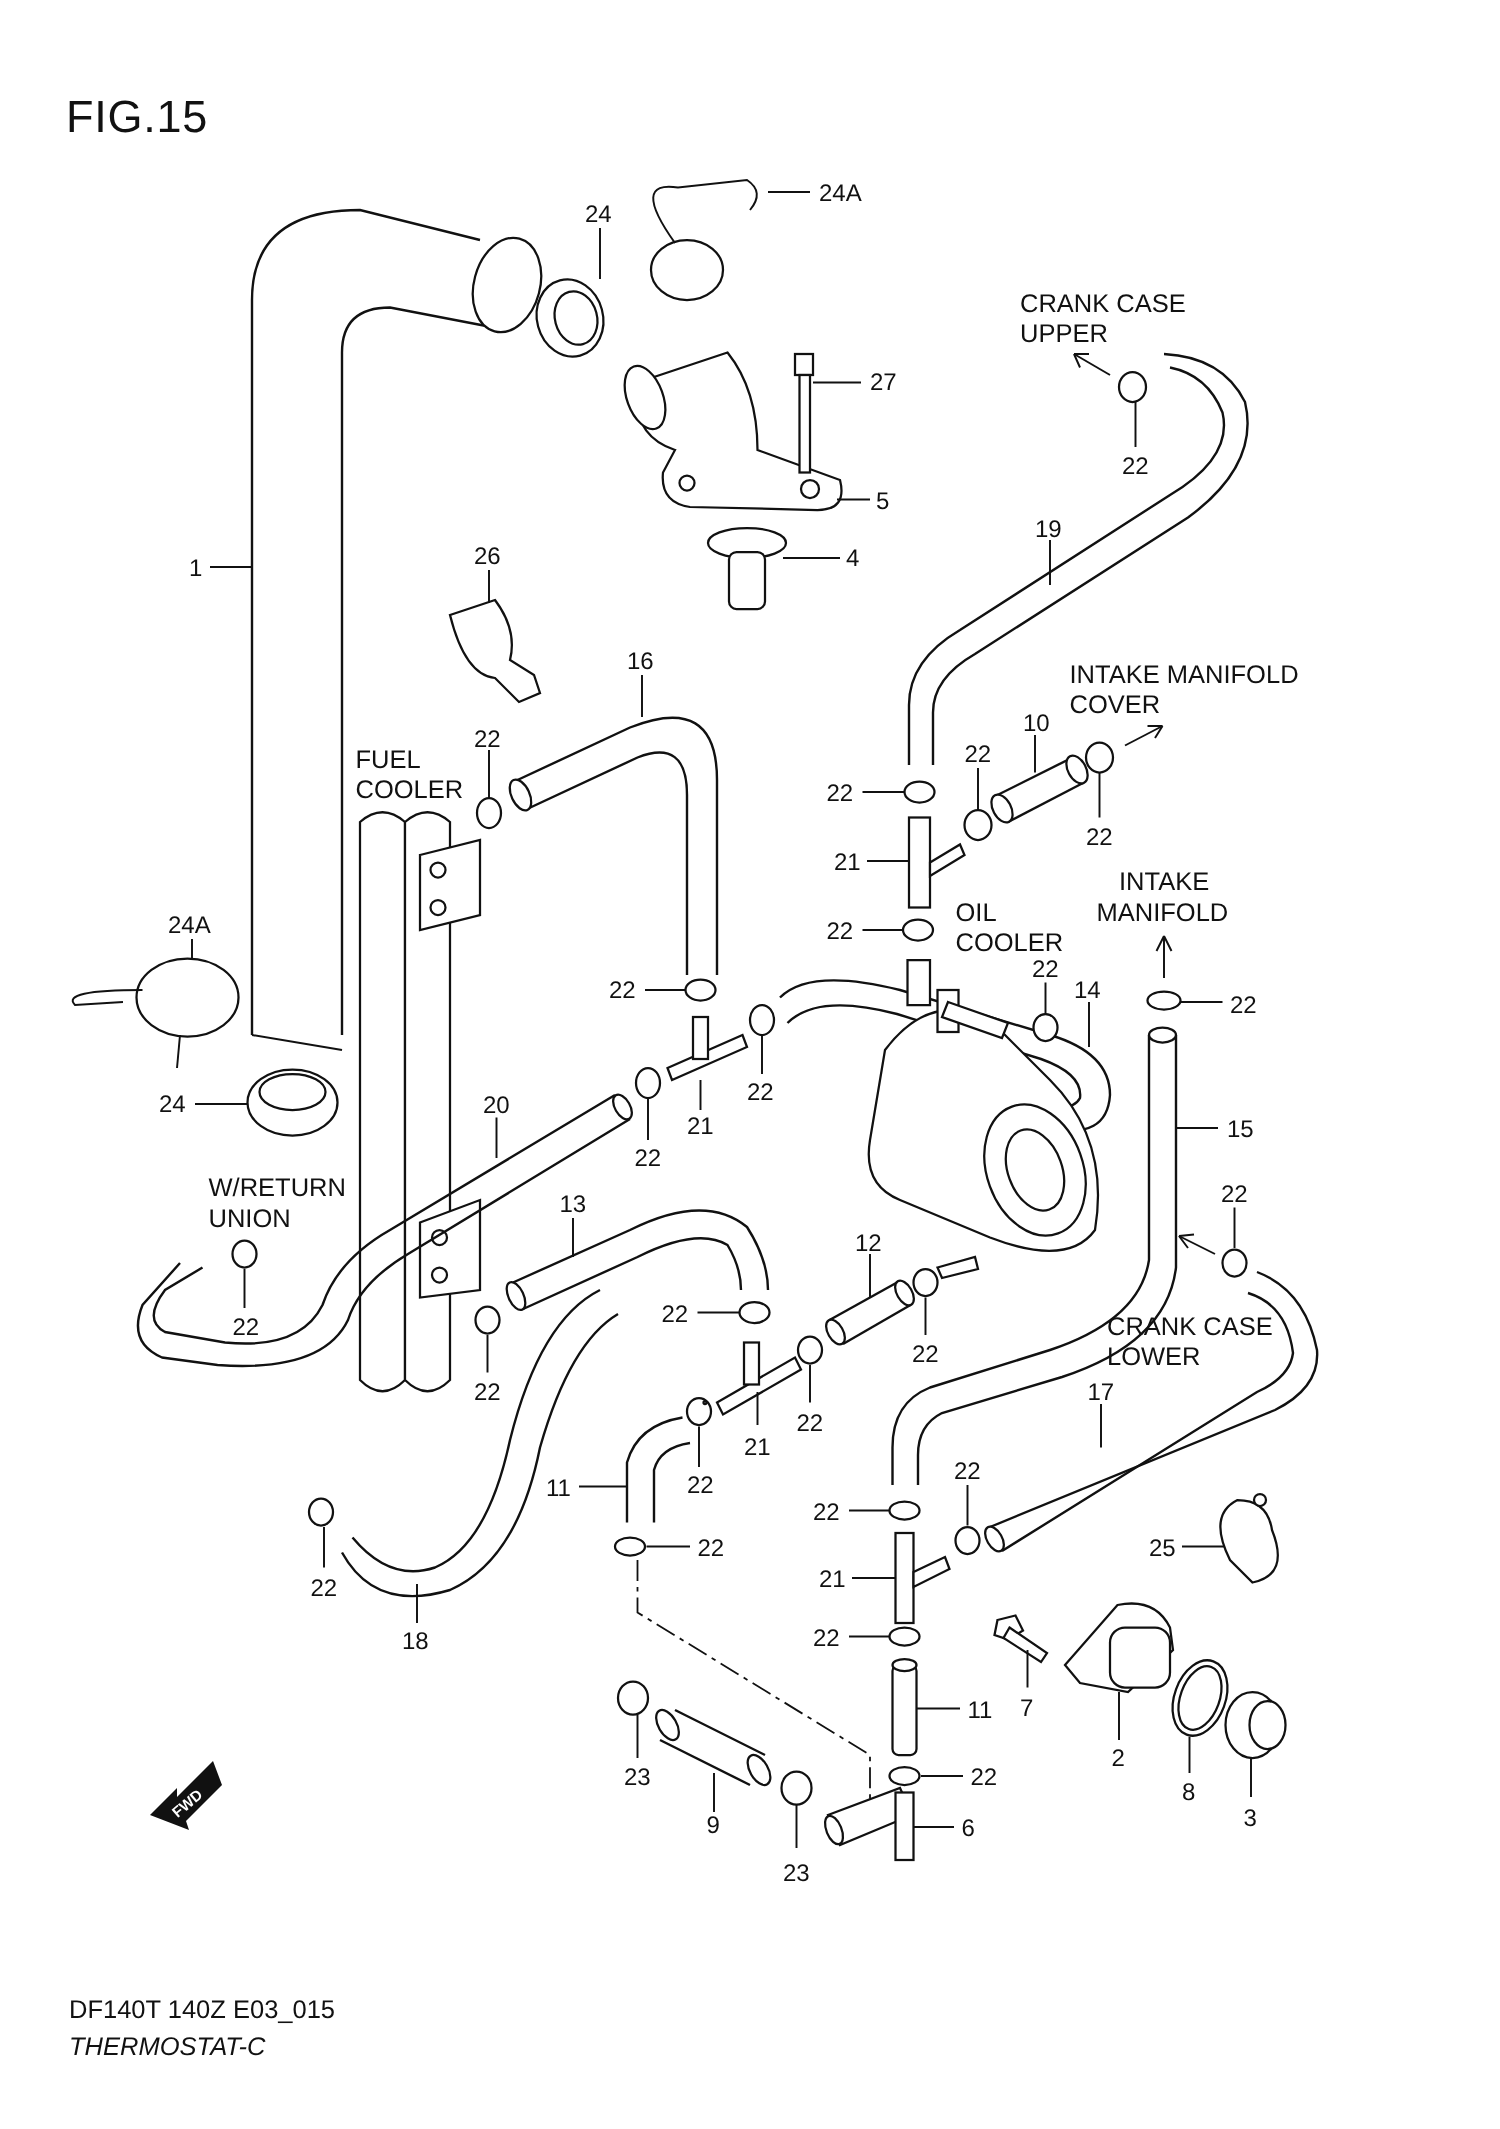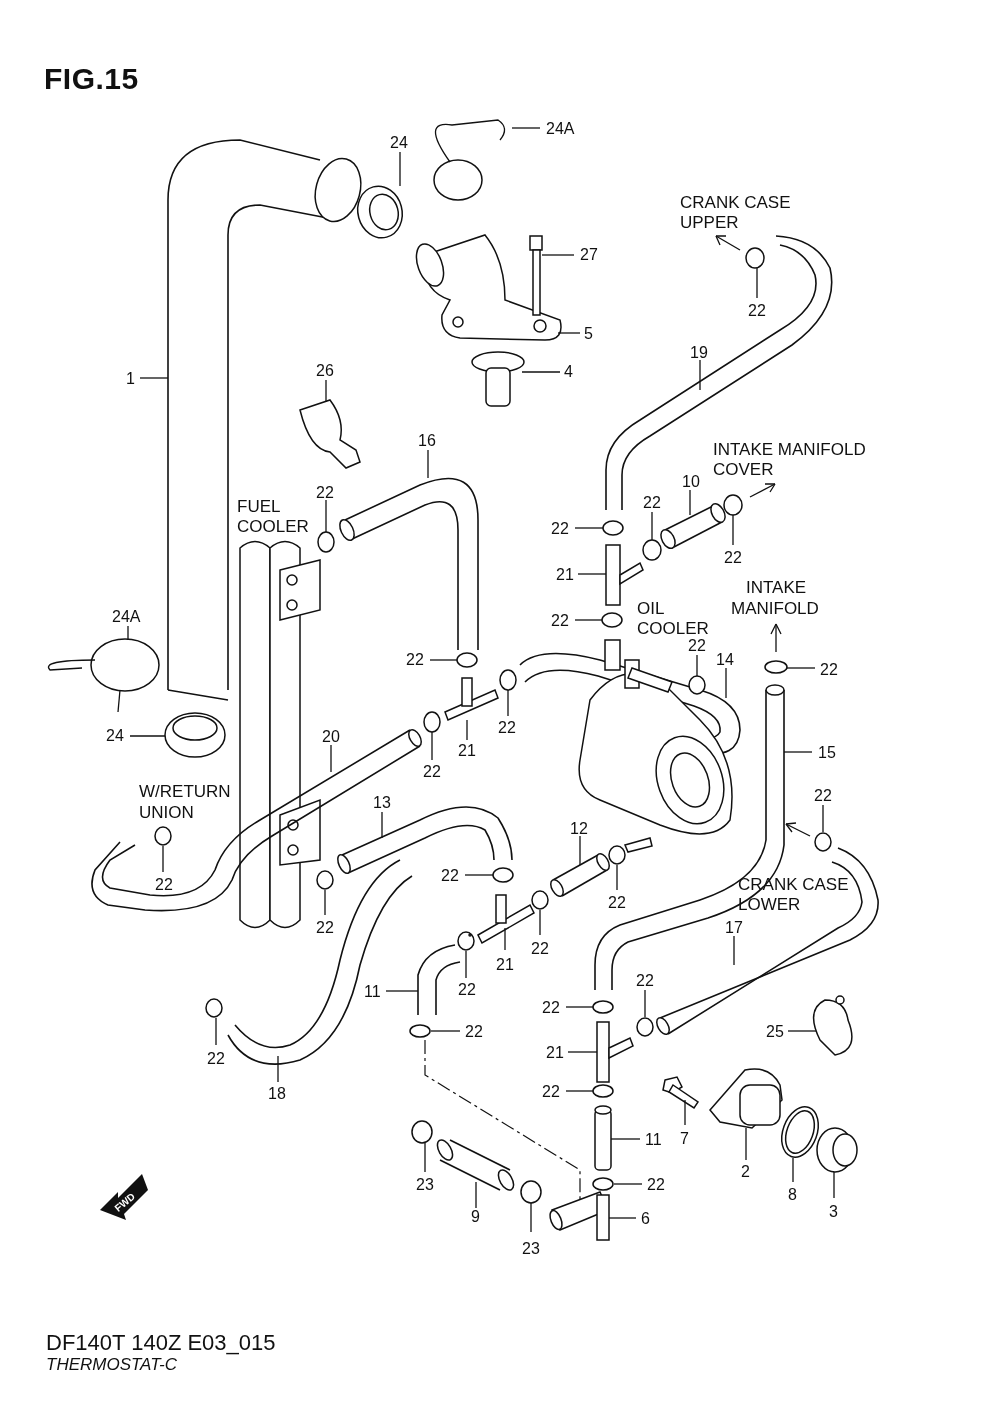--- a/index.html
+++ b/index.html
@@ -1,18 +1,18 @@
 <!DOCTYPE html>
 <html><head>
 <meta charset="utf-8">
 <style>
   html,body{margin:0;padding:0;background:#fff;}
   body{width:1000px;height:1419px;position:relative;overflow:hidden;font-family:"Liberation Sans",sans-serif;color:#111;}
-  #fig-title{position:absolute;left:44px;top:62px;font-size:30px;font-weight:bold;letter-spacing:0.5px;}
-  #footer1{position:absolute;left:46px;top:1330px;font-size:22px;}
+  #fig-title{position:absolute;left:44px;top:62px;font-size:30px;font-weight:normal;letter-spacing:0.5px;}
+  #footer1{position:absolute;left:46px;top:1330px;font-size:17px;}
   #footer2{position:absolute;left:46px;top:1355px;font-size:17px;font-style:italic;}
   svg#diagram{position:absolute;left:0;top:0;}
   .lbl{font-family:"Liberation Sans",sans-serif;font-size:16px;fill:#111;}
   .note{font-family:"Liberation Sans",sans-serif;font-size:17px;fill:#111;}
   .hose{fill:none;stroke:#111;stroke-width:1.6;}
   .ln{stroke:#111;stroke-width:1.3;fill:none;}
   .part{fill:#fff;stroke:#111;stroke-width:1.5;}
   .dash{stroke:#111;stroke-width:1.2;fill:none;stroke-dasharray:14 4 3 4;}
 </style>
 </head>

